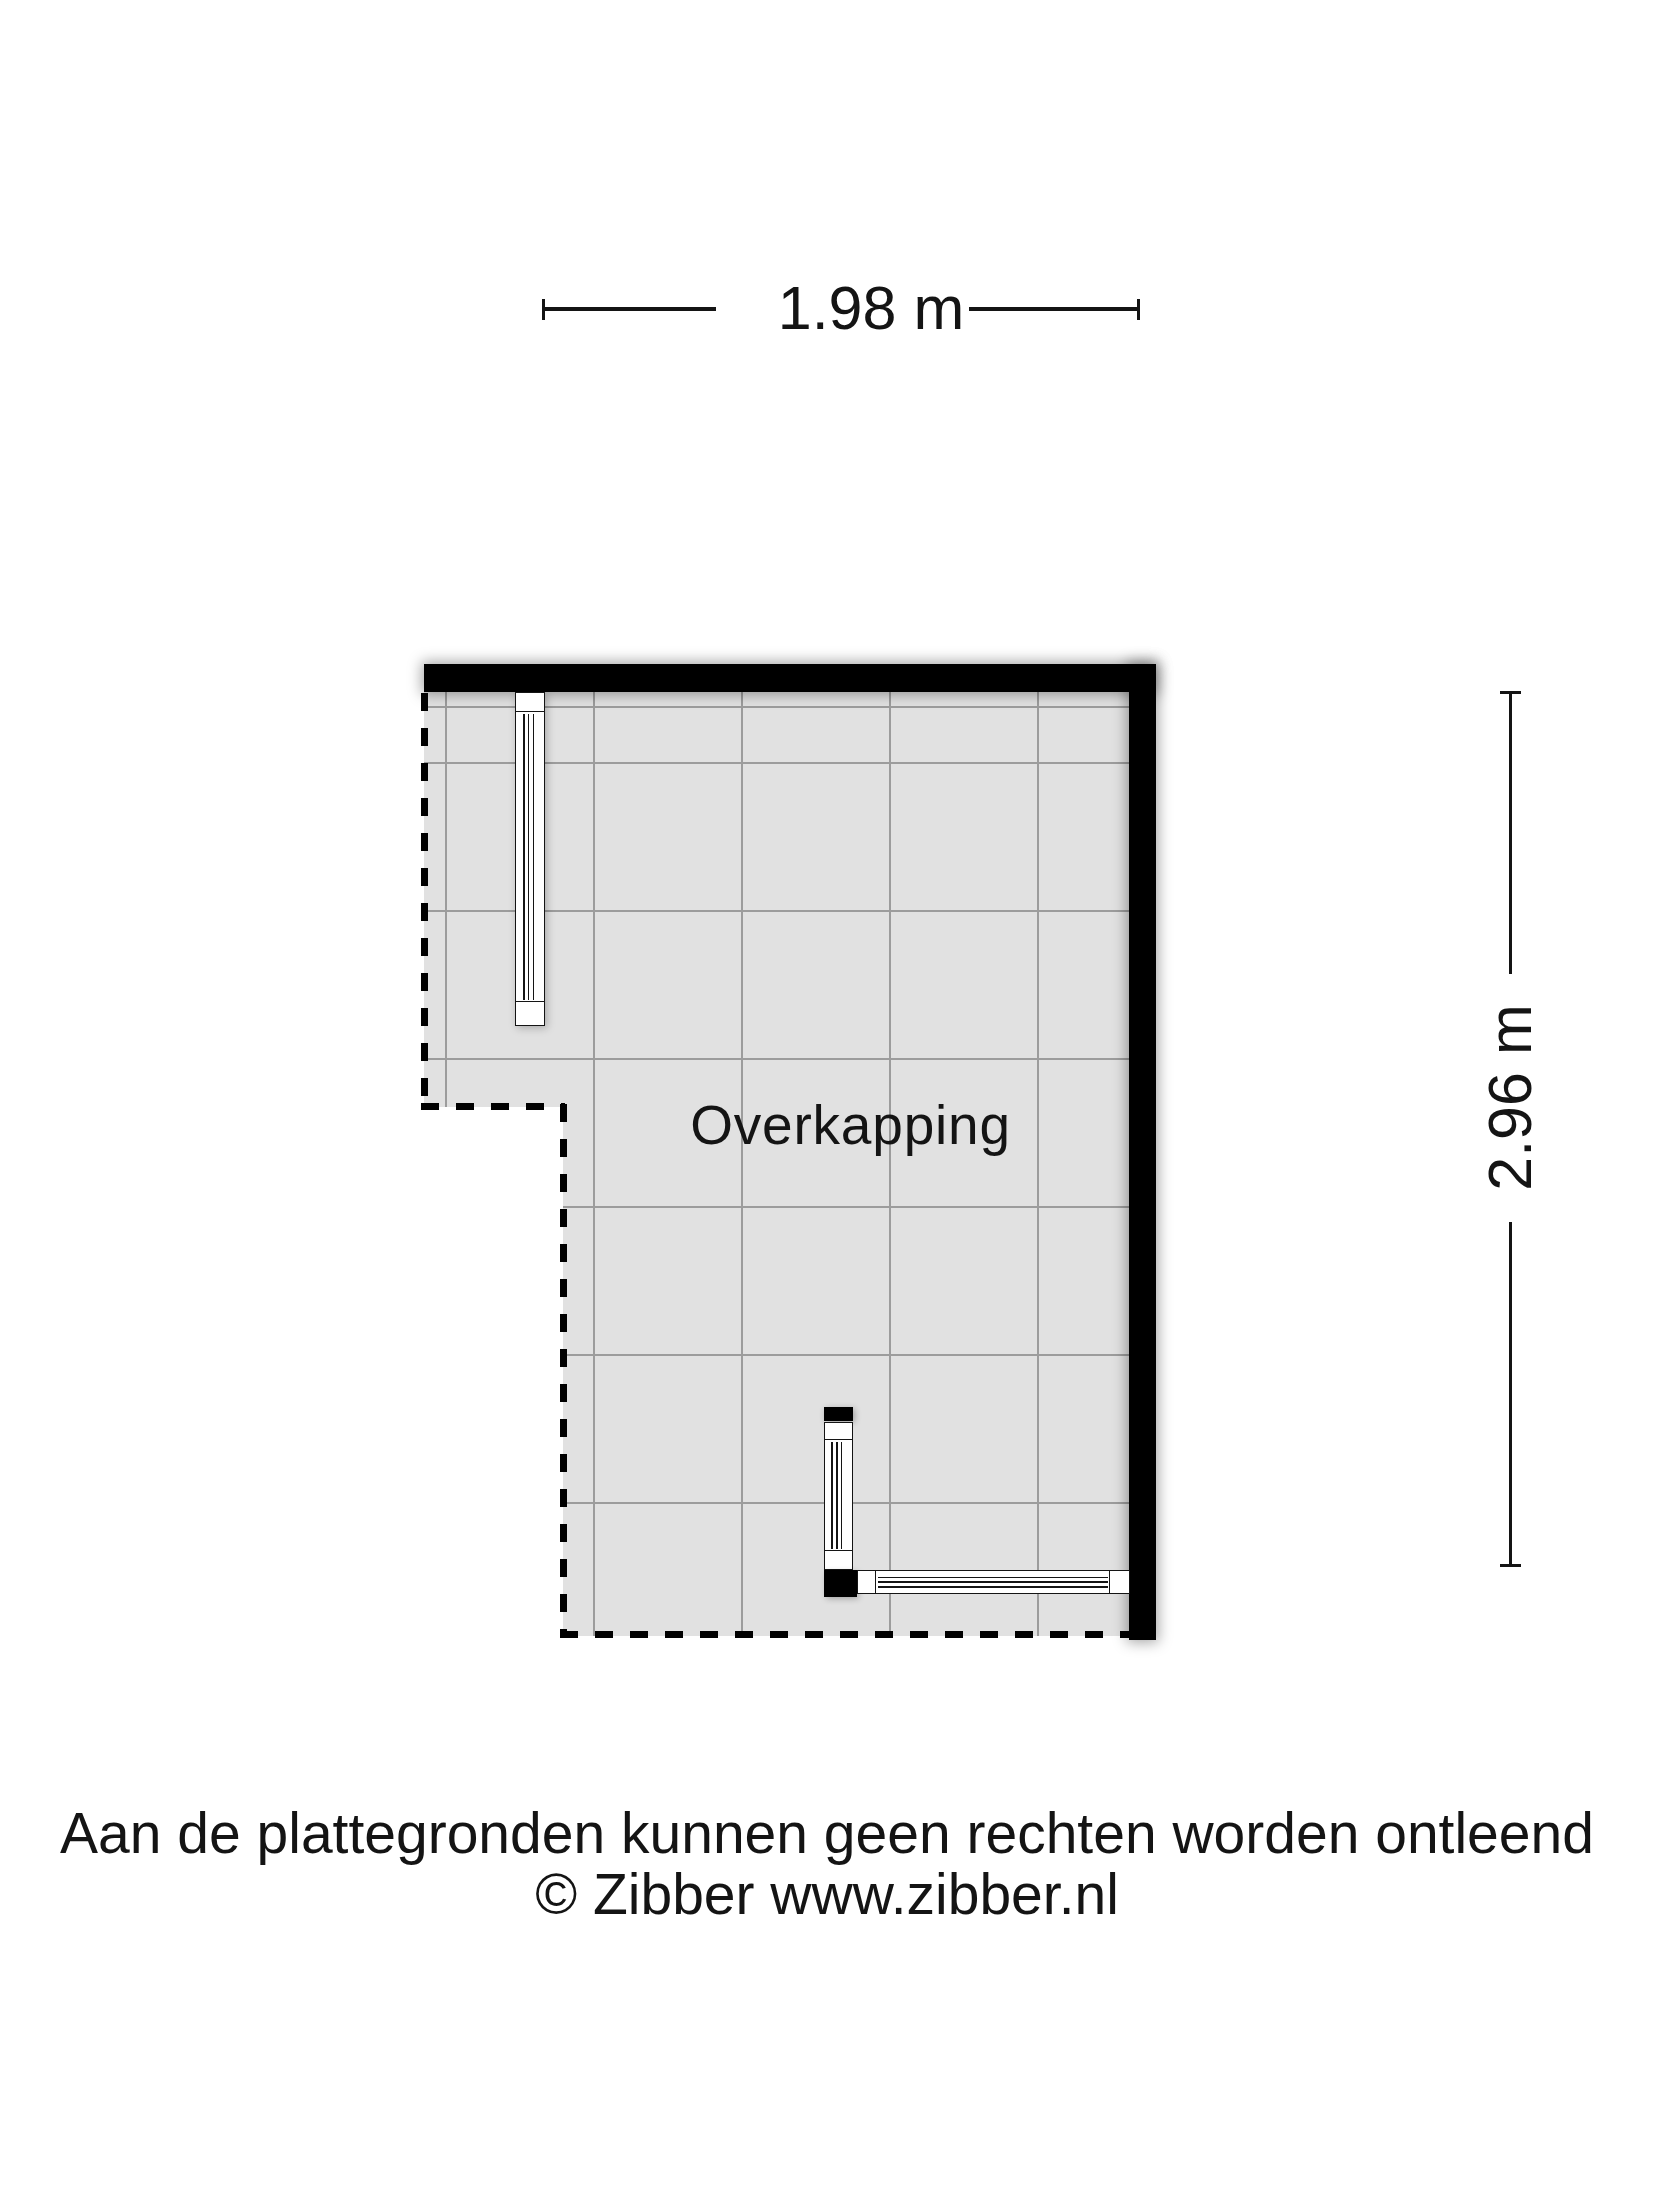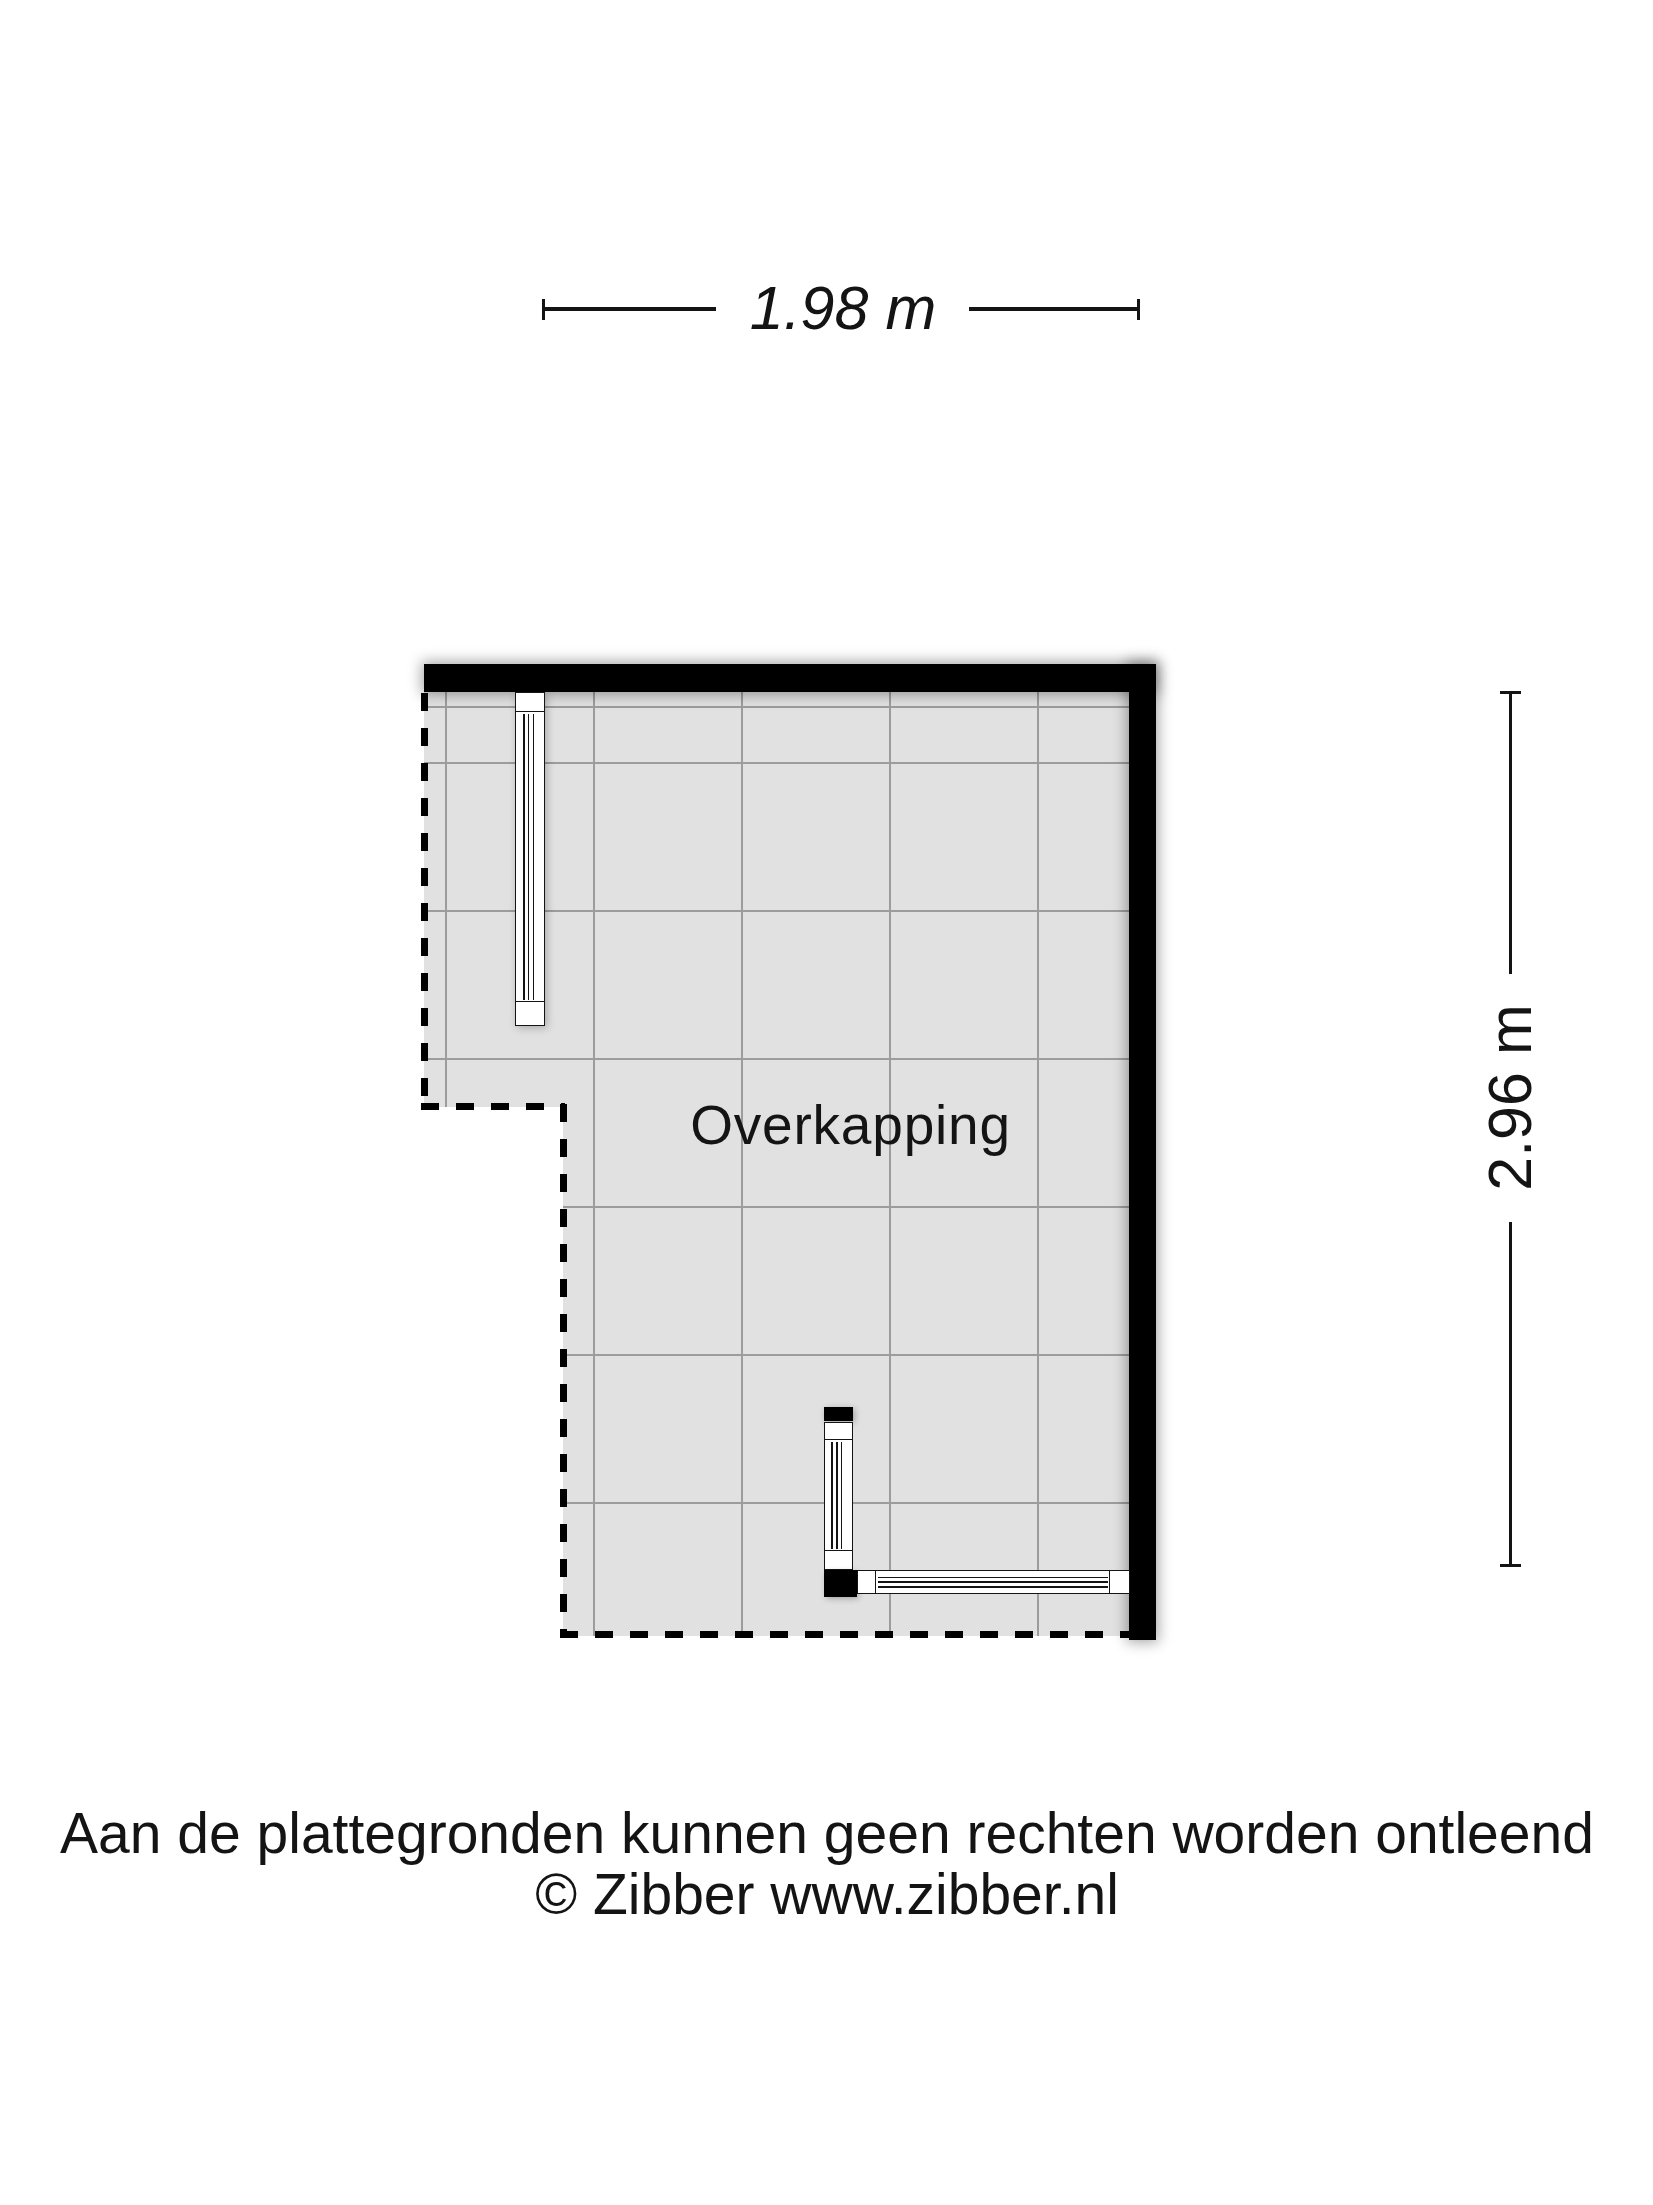--- a/index.html
+++ b/index.html
@@ -61,21 +61,21 @@
   }
 </style>
 </head>
 <body>
 
 <div class="canvas">
 
   <div class="abs">
     <div class="dimh-tick" style="left:542px;top:299px;"></div>
     <div class="dimh-line" style="left:543px;top:307px;width:173px;"></div>
-    <div class="dim-label" style="left:717px;top:277px;width:252px;font-style:italic;">1.98 m</div>
+    <div class="dim-label" style="left:745px;top:277px;width:252px;">1.98 m</div>
     <div class="dimh-line" style="left:969px;top:307px;width:170px;"></div>
     <div class="dimh-tick" style="left:1137px;top:299px;"></div>
   </div>
 
   <div class="abs">
 
     <div class="floor"></div>
 
     <div class="wall" style="left:424px;top:664px;width:732px;height:27.6px;"></div>
     <div class="wall" style="left:1129px;top:664px;width:27px;height:976px;"></div>

